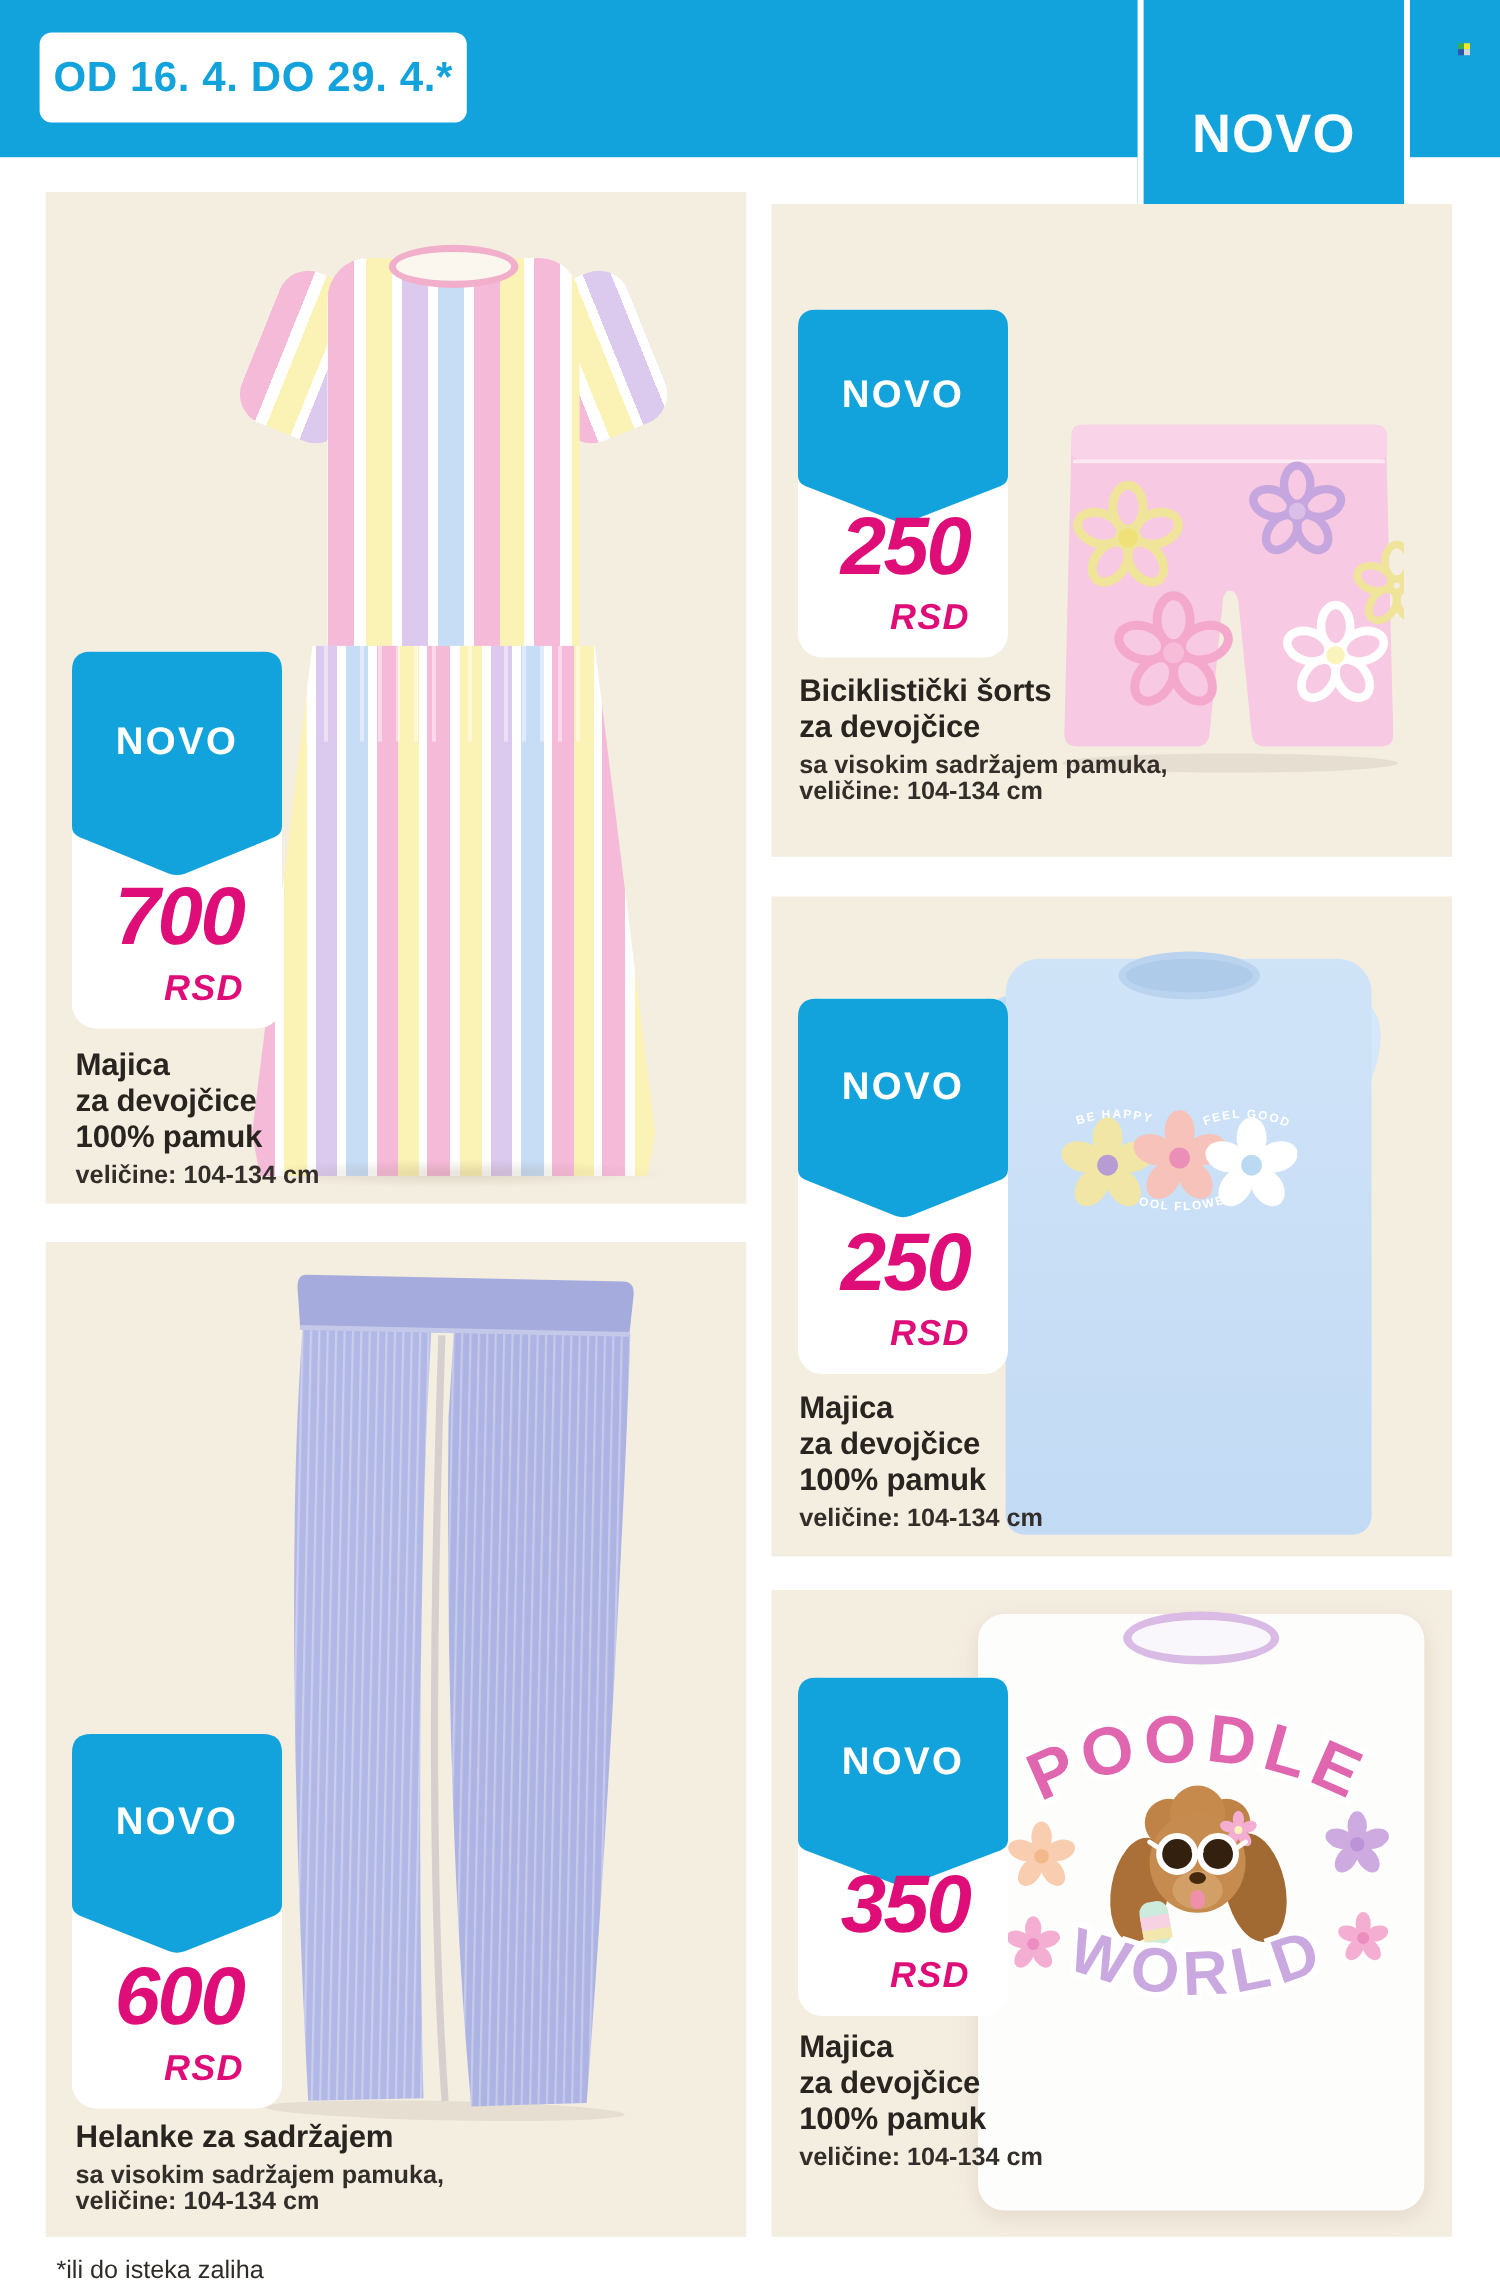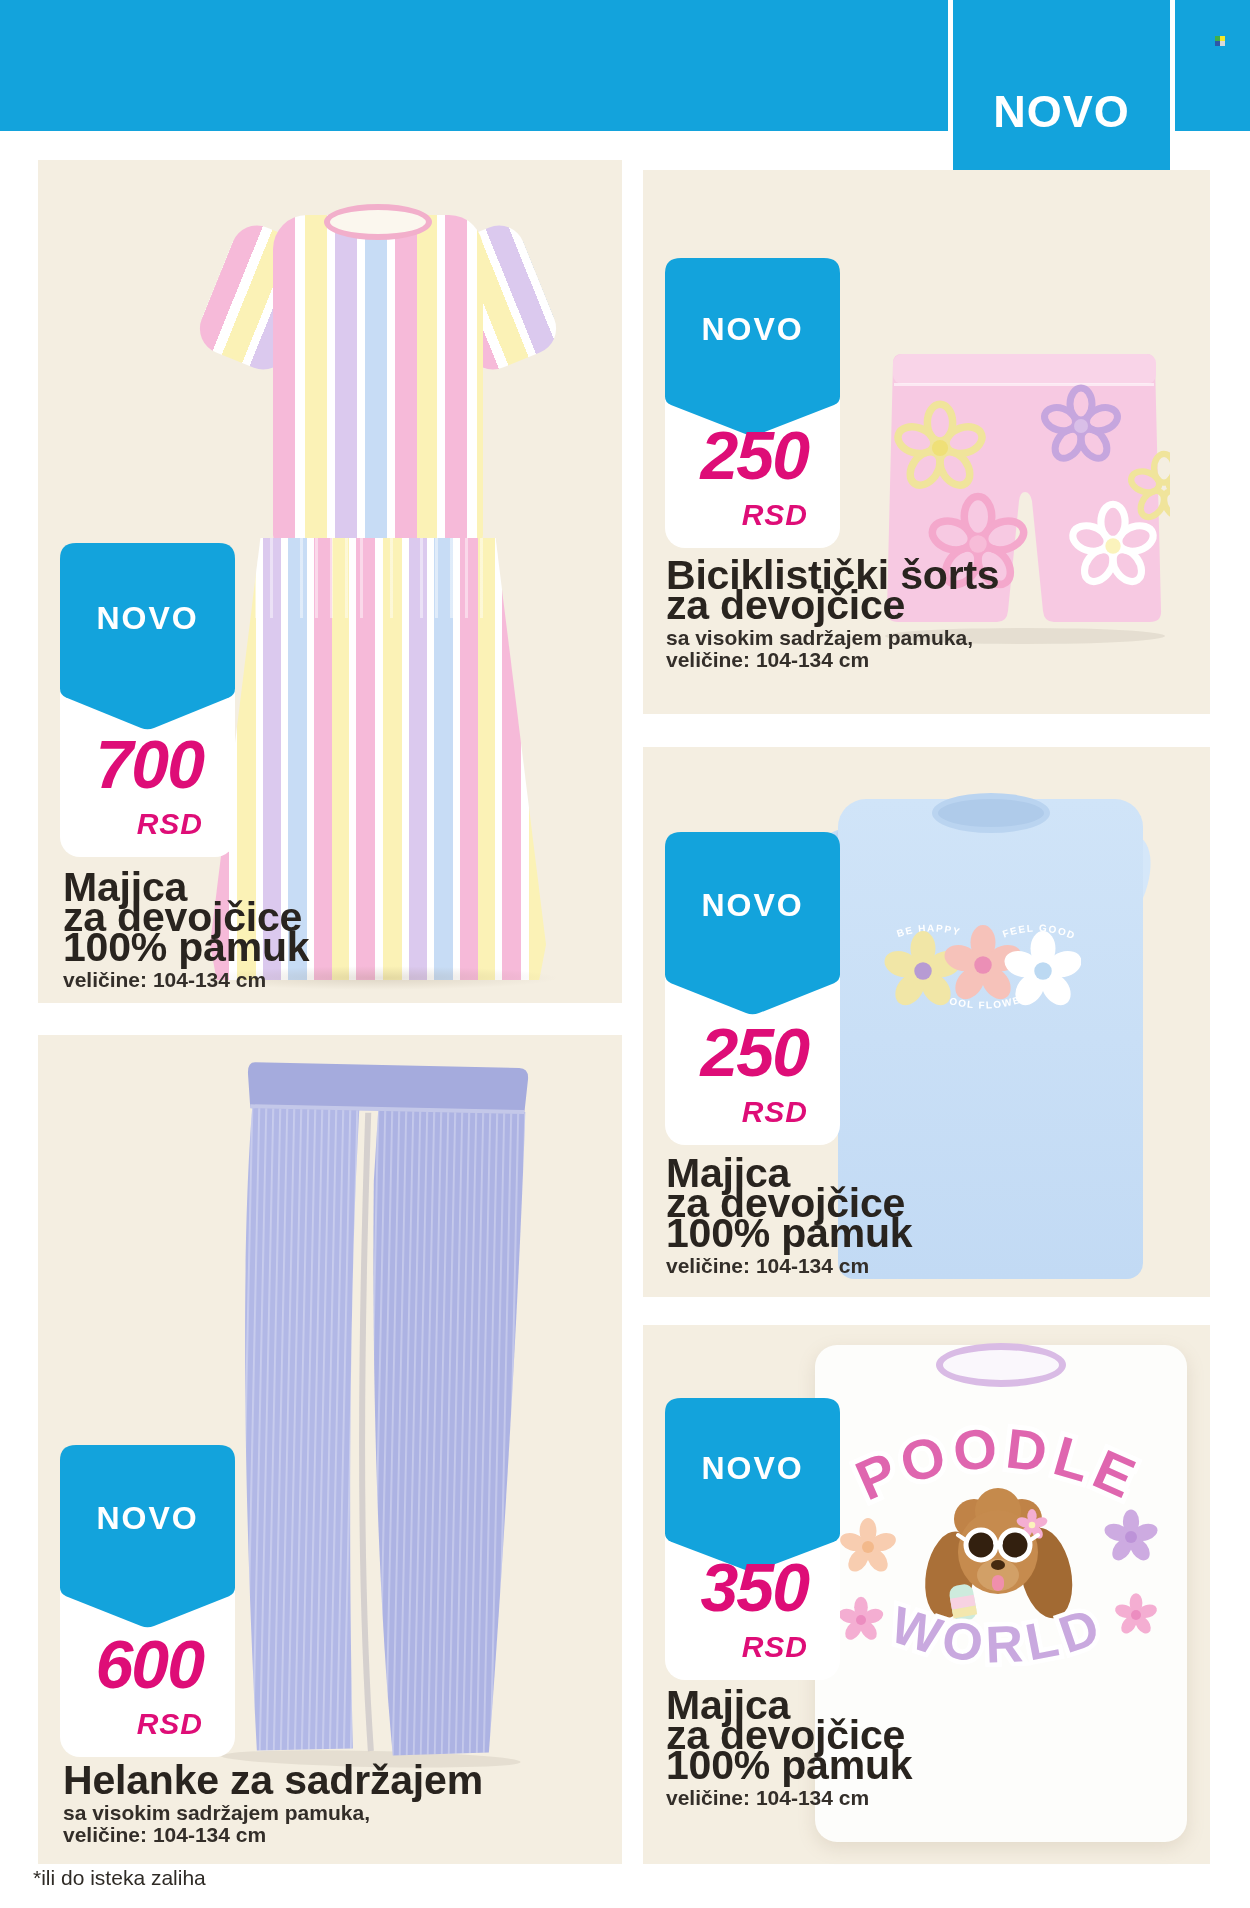--- a/index.html
+++ b/index.html
@@ -53,26 +53,26 @@
   .price{position:absolute;right:32px;bottom:18px;text-align:right;color:var(--pink);font-style:italic;}
   .price .num{display:block;font-size:68px;font-weight:700;letter-spacing:-2px;line-height:.92;}
   .price .cur{display:block;font-size:30px;font-weight:700;letter-spacing:1px;line-height:1;margin-top:13px;}
 
   .desc{position:absolute;z-index:4;color:var(--dark);}
   .c1 .desc{left:25px;top:712px;}
   .c2 .desc{left:23px;top:390px;}
   .c3 .desc{left:23px;top:411px;}
   .c4 .desc{left:25px;top:730px;}
   .c5 .desc{left:23px;top:365px;}
-  .desc h3{margin:0;font-size:41px;line-height:30px;font-weight:700;letter-spacing:-.2px;}
+  .desc h3{margin:0;font-size:26px;line-height:30px;font-weight:700;letter-spacing:-.2px;}
   .desc h3 span{display:block;}
   .desc p{margin:7px 0 0;font-size:21px;line-height:22px;font-weight:500;color:#332E29;}
   .desc p span{display:block;font-weight:bold;}
 
-  .footnote{position:absolute;left:33px;top:1866px;margin:0;font-size:21px;font-weight:500;color:#2F2B26;}
+  .footnote{position:absolute;left:33px;top:1866px;margin:14px;font-size:21px;font-weight:500;color:#2F2B26;}
 
   
   .photo{position:absolute;z-index:1;}
 
   
   .dress{left:150px;top:40px;width:380px;height:790px;}
   .d-sleeve{position:absolute;width:92px;height:135px;background:var(--stripesA);border-radius:26px;}
   .d-sleeve.l{left:26px;top:30px;transform:rotate(22deg);}
   .d-sleeve.r{right:26px;top:30px;transform:rotate(-22deg);}
   .d-bodice{position:absolute;left:85px;top:15px;width:210px;height:330px;background:var(--stripesA);
@@ -116,20 +116,23 @@
   .pt-collar{position:absolute;left:50%;top:-2px;transform:translateX(-50%);width:130px;height:44px;border-radius:50%;
            background:#FAF7FC;border:7px solid #D9BBE5;box-sizing:border-box;}
   .pt-print{position:absolute;left:40px;top:70px;width:330px;height:310px;}
 </style>
 </head>
 <body>
 
 <div class="page">
 
   <div class="banner"></div>
+  <div class="date-pill">
+    <span>OD 16. 4. DO 29. 4.*</span>
+  </div>
   <div class="header-novo">
     <span>NOVO</span>
   </div>
   <div class="reg-mark">
     <i class="q1"></i>
       <i class="q2"></i>
       <i class="q3"></i>
       <i class="q4"></i>
   </div>
 

